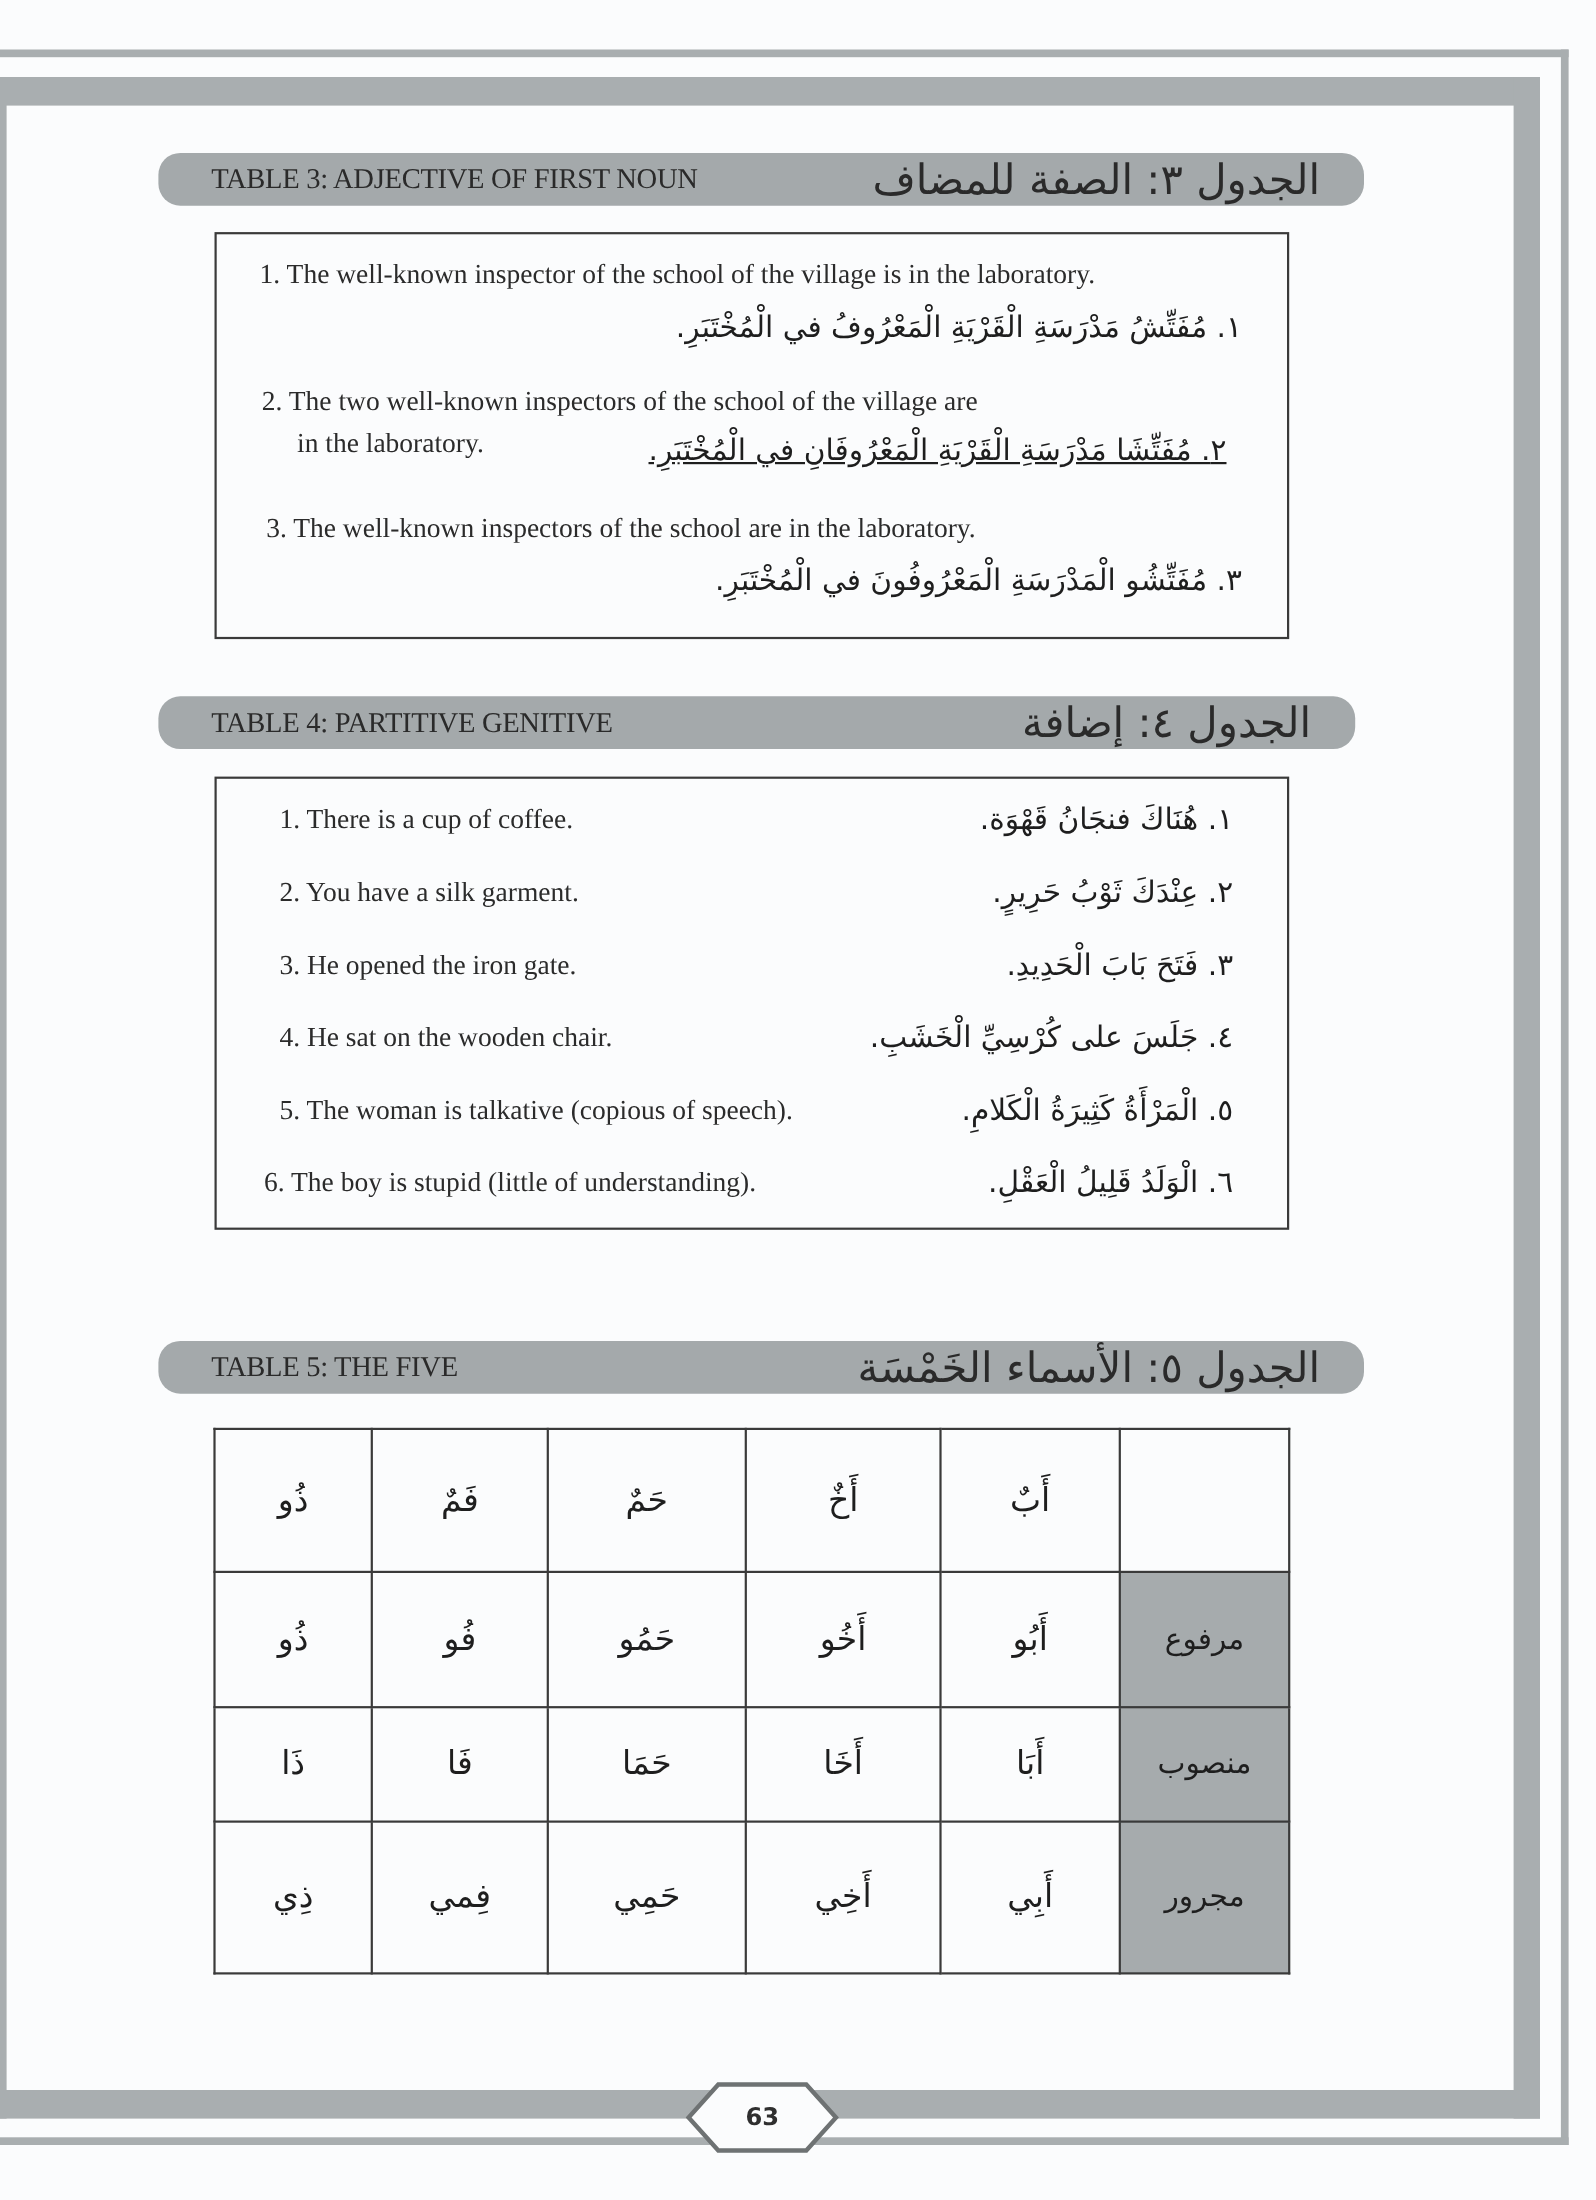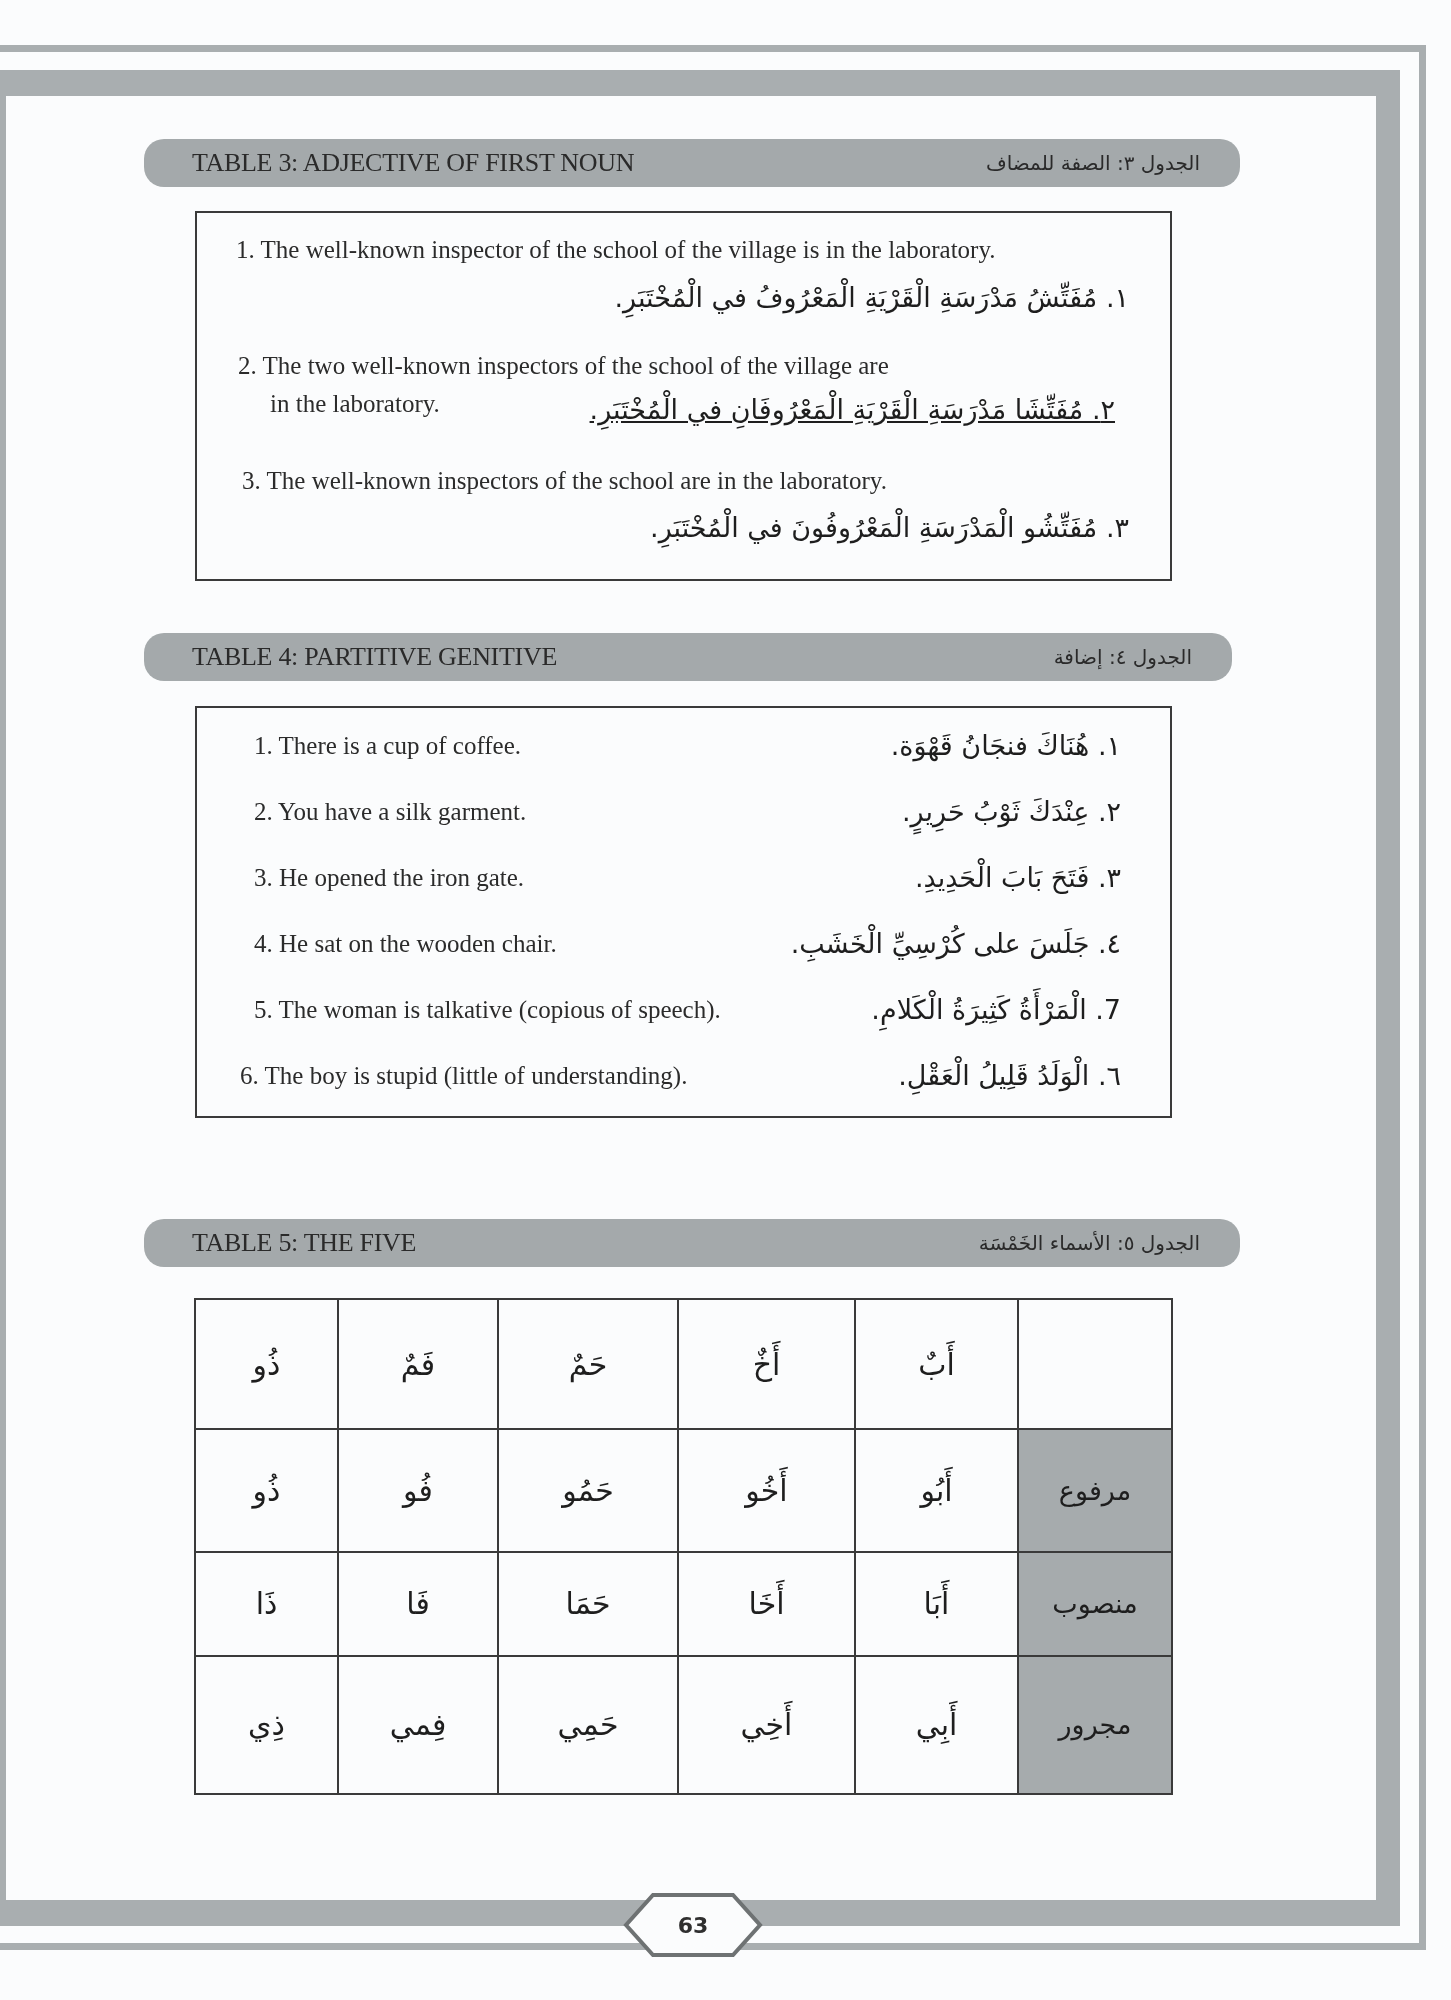--- a/index.html
+++ b/index.html
@@ -10,21 +10,21 @@
     color:#2b2b2b;
   }
   .bar { position:absolute; background:#a9aeb0; }
   .pill {
     position:absolute; height:48px; border-radius:20px;
     background:#a4a9ab;
     display:flex; align-items:center; justify-content:space-between;
     padding:0 40px 0 48px; box-sizing:border-box;
   }
   .pill .en { font-size:26px; color:#2a2a2a; letter-spacing:-0.3px; }
-  .pill .ar { font-size:20px; color:#2a2a2a; direction:rtl; font-family:"DejaVu Sans",sans-serif; }
+  .pill .ar { font-size:38px; color:#2a2a2a; direction:rtl; font-family:"DejaVu Sans",sans-serif; }
   .box {
     position:absolute; border:2px solid #3a3a3a; background:transparent; box-sizing:border-box;
   }
   .en-line { position:absolute; font-size:25px; color:#2b2b2b; white-space:nowrap; }
   .ar-line { position:absolute; font-size:27px; color:#1e1e1e; direction:rtl; white-space:nowrap; font-family:"DejaVu Sans",sans-serif; text-align:right; }
   table.five {
     position:absolute; left:194px; top:1298px; width:977px; height:497px;
     border-collapse:collapse; table-layout:fixed;
   }
   table.five td {
@@ -72,21 +72,21 @@
 <div class="box" style="left:195px;top:706px;width:977px;height:412px;"></div>
 <div class="en-line" style="left:254px;top:732px;">1. There is a cup of coffee.</div>
 <div class="ar-line" style="right:330px;top:730px;">١. هُنَاكَ فنجَانُ قَهْوَة.</div>
 <div class="en-line" style="left:254px;top:798px;">2. You have a silk garment.</div>
 <div class="ar-line" style="right:330px;top:796px;">٢. عِنْدَكَ ثَوْبُ حَرِيرٍ.</div>
 <div class="en-line" style="left:254px;top:864px;">3. He opened the iron gate.</div>
 <div class="ar-line" style="right:330px;top:862px;">٣. فَتَحَ بَابَ الْحَدِيدِ.</div>
 <div class="en-line" style="left:254px;top:930px;">4. He sat on the wooden chair.</div>
 <div class="ar-line" style="right:330px;top:928px;">٤. جَلَسَ على كُرْسِيِّ الْخَشَبِ.</div>
 <div class="en-line" style="left:254px;top:996px;">5. The woman is talkative (copious of speech).</div>
-<div class="ar-line" style="right:330px;top:994px;">7. الْمَرْأَةُ كَثِيرَةُ الْكَلامِ.</div>
+<div class="ar-line" style="right:330px;top:994px;">٥. الْمَرْأَةُ كَثِيرَةُ الْكَلامِ.</div>
 <div class="en-line" style="left:240px;top:1062px;">6. The boy is stupid (little of understanding).</div>
 <div class="ar-line" style="right:330px;top:1060px;">٦. الْوَلَدُ قَلِيلُ الْعَقْلِ.</div>
 
 <div class="pill" style="left:144px;top:1219px;width:1096px;">
   <span class="en">TABLE 5: THE FIVE</span>
   <span class="ar">الجدول ٥: الأسماء الخَمْسَة</span>
 </div>
 <table class="five">
   <colgroup>
     <col style="width:143px">

